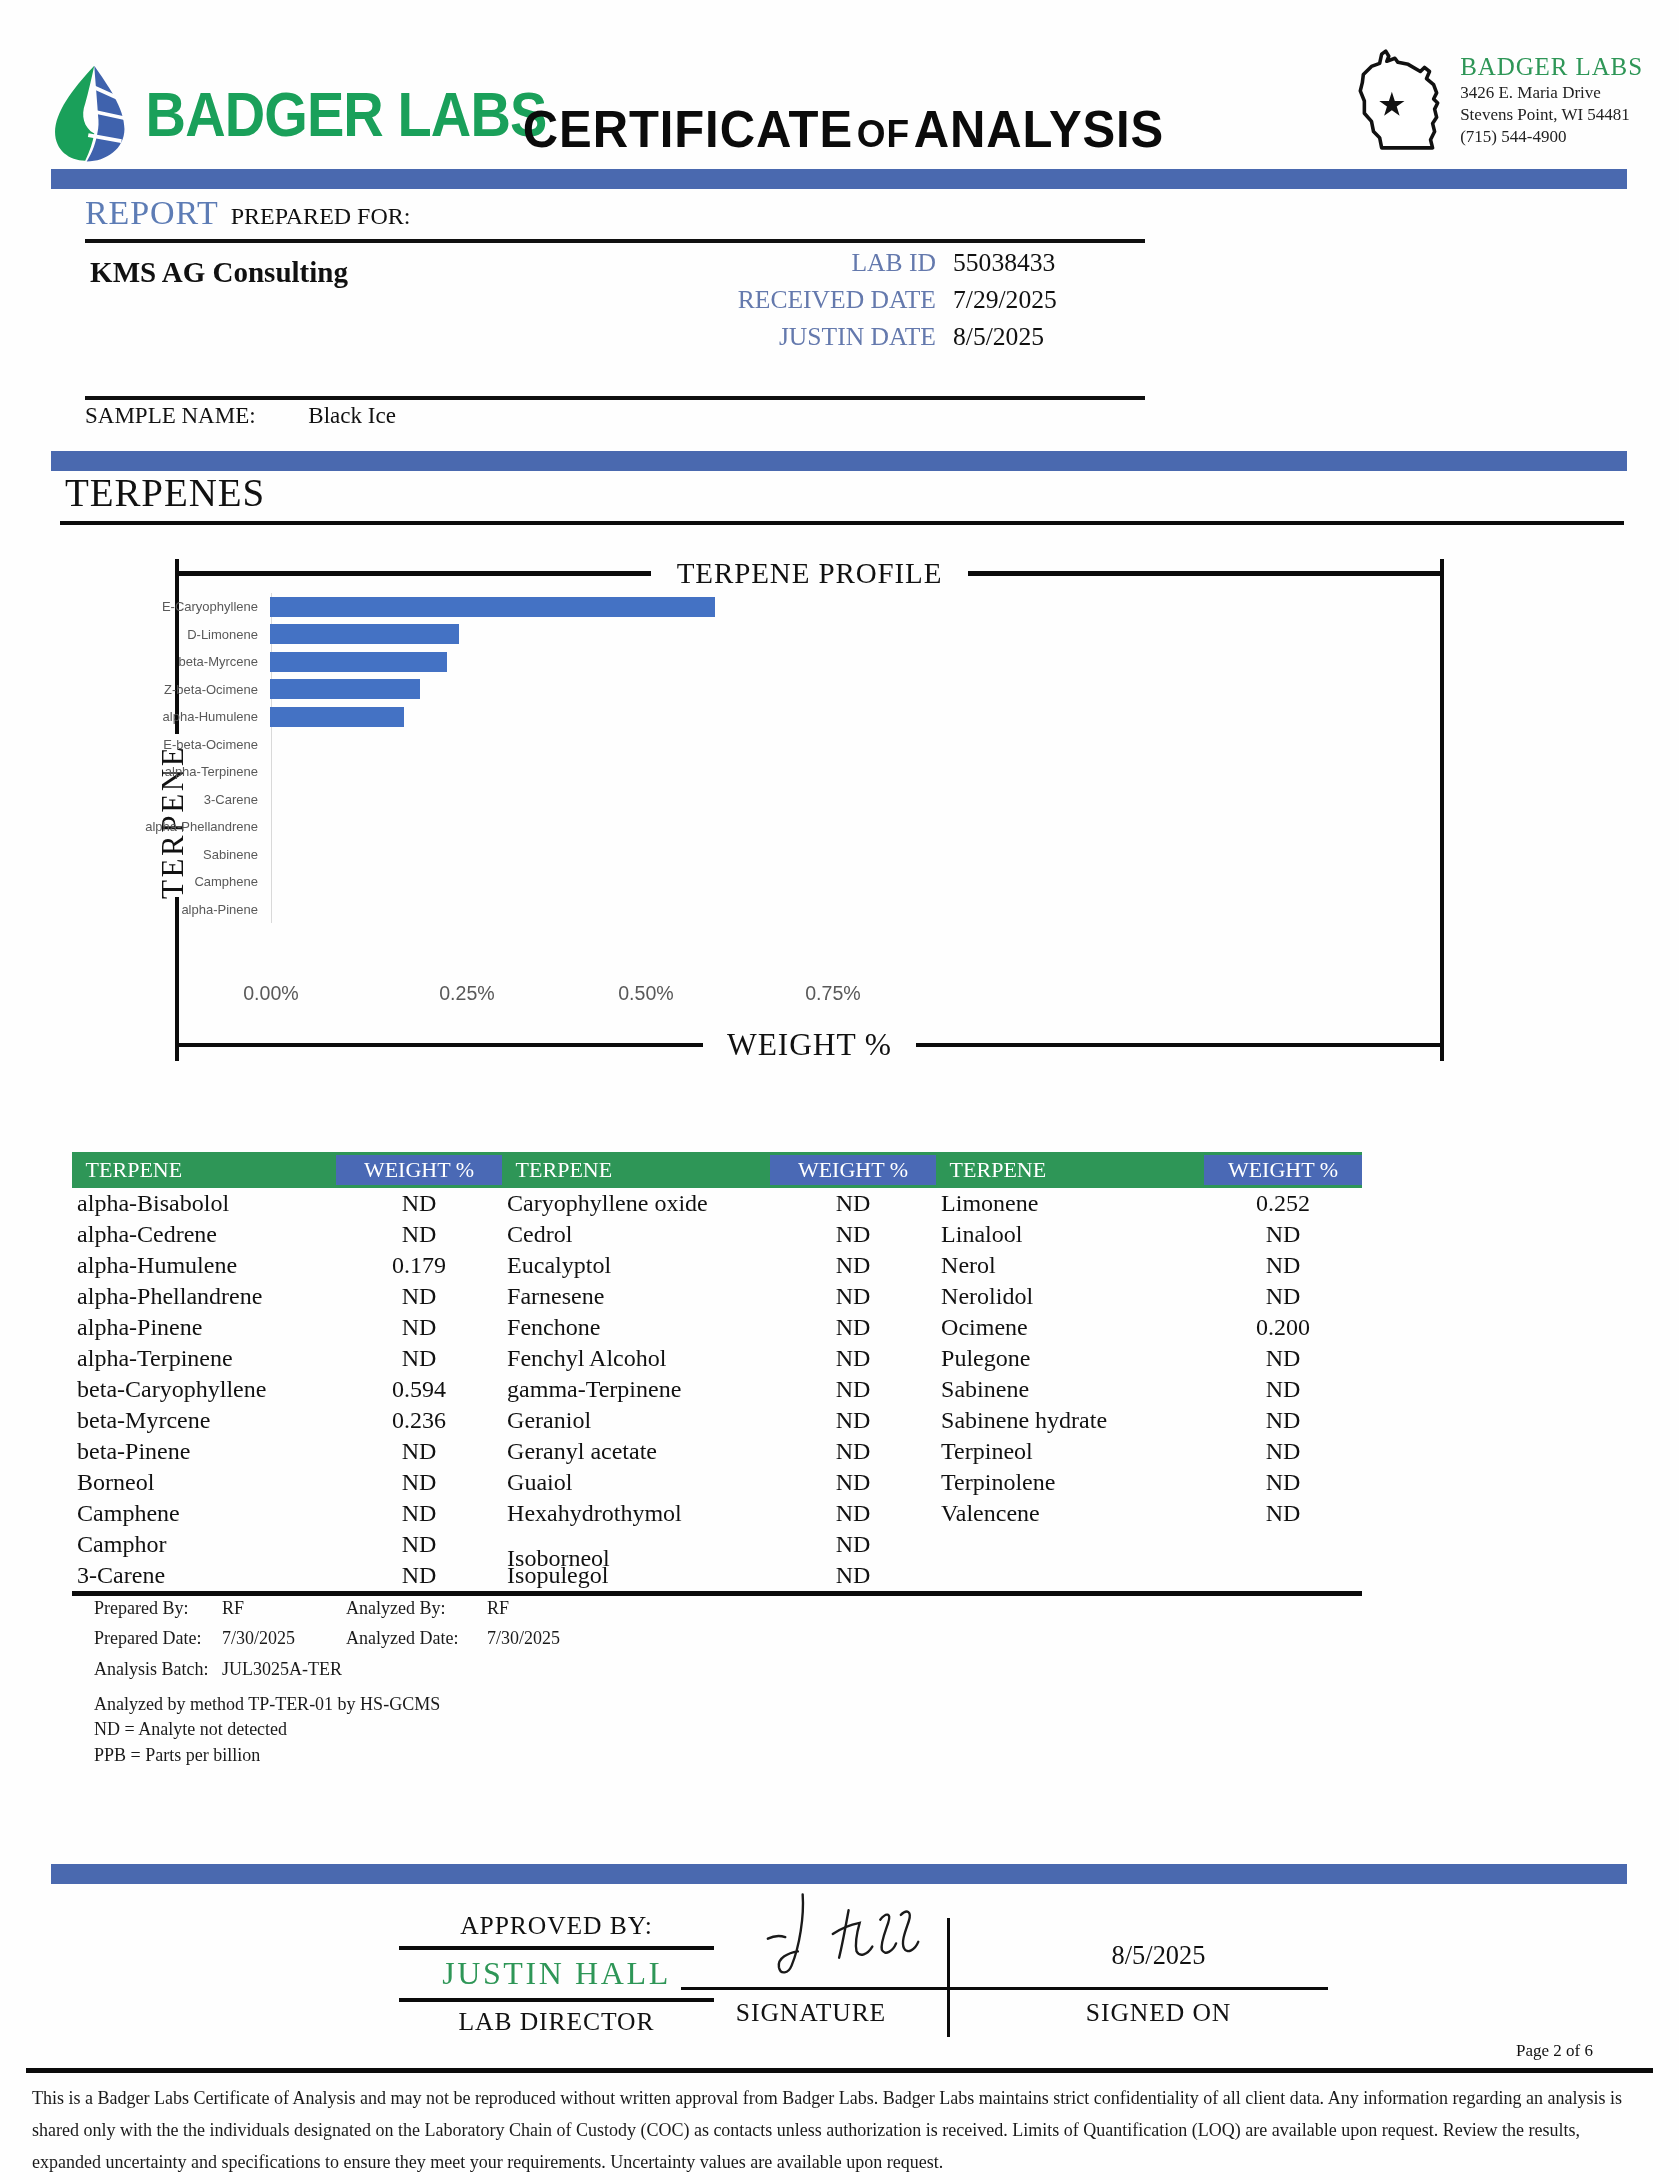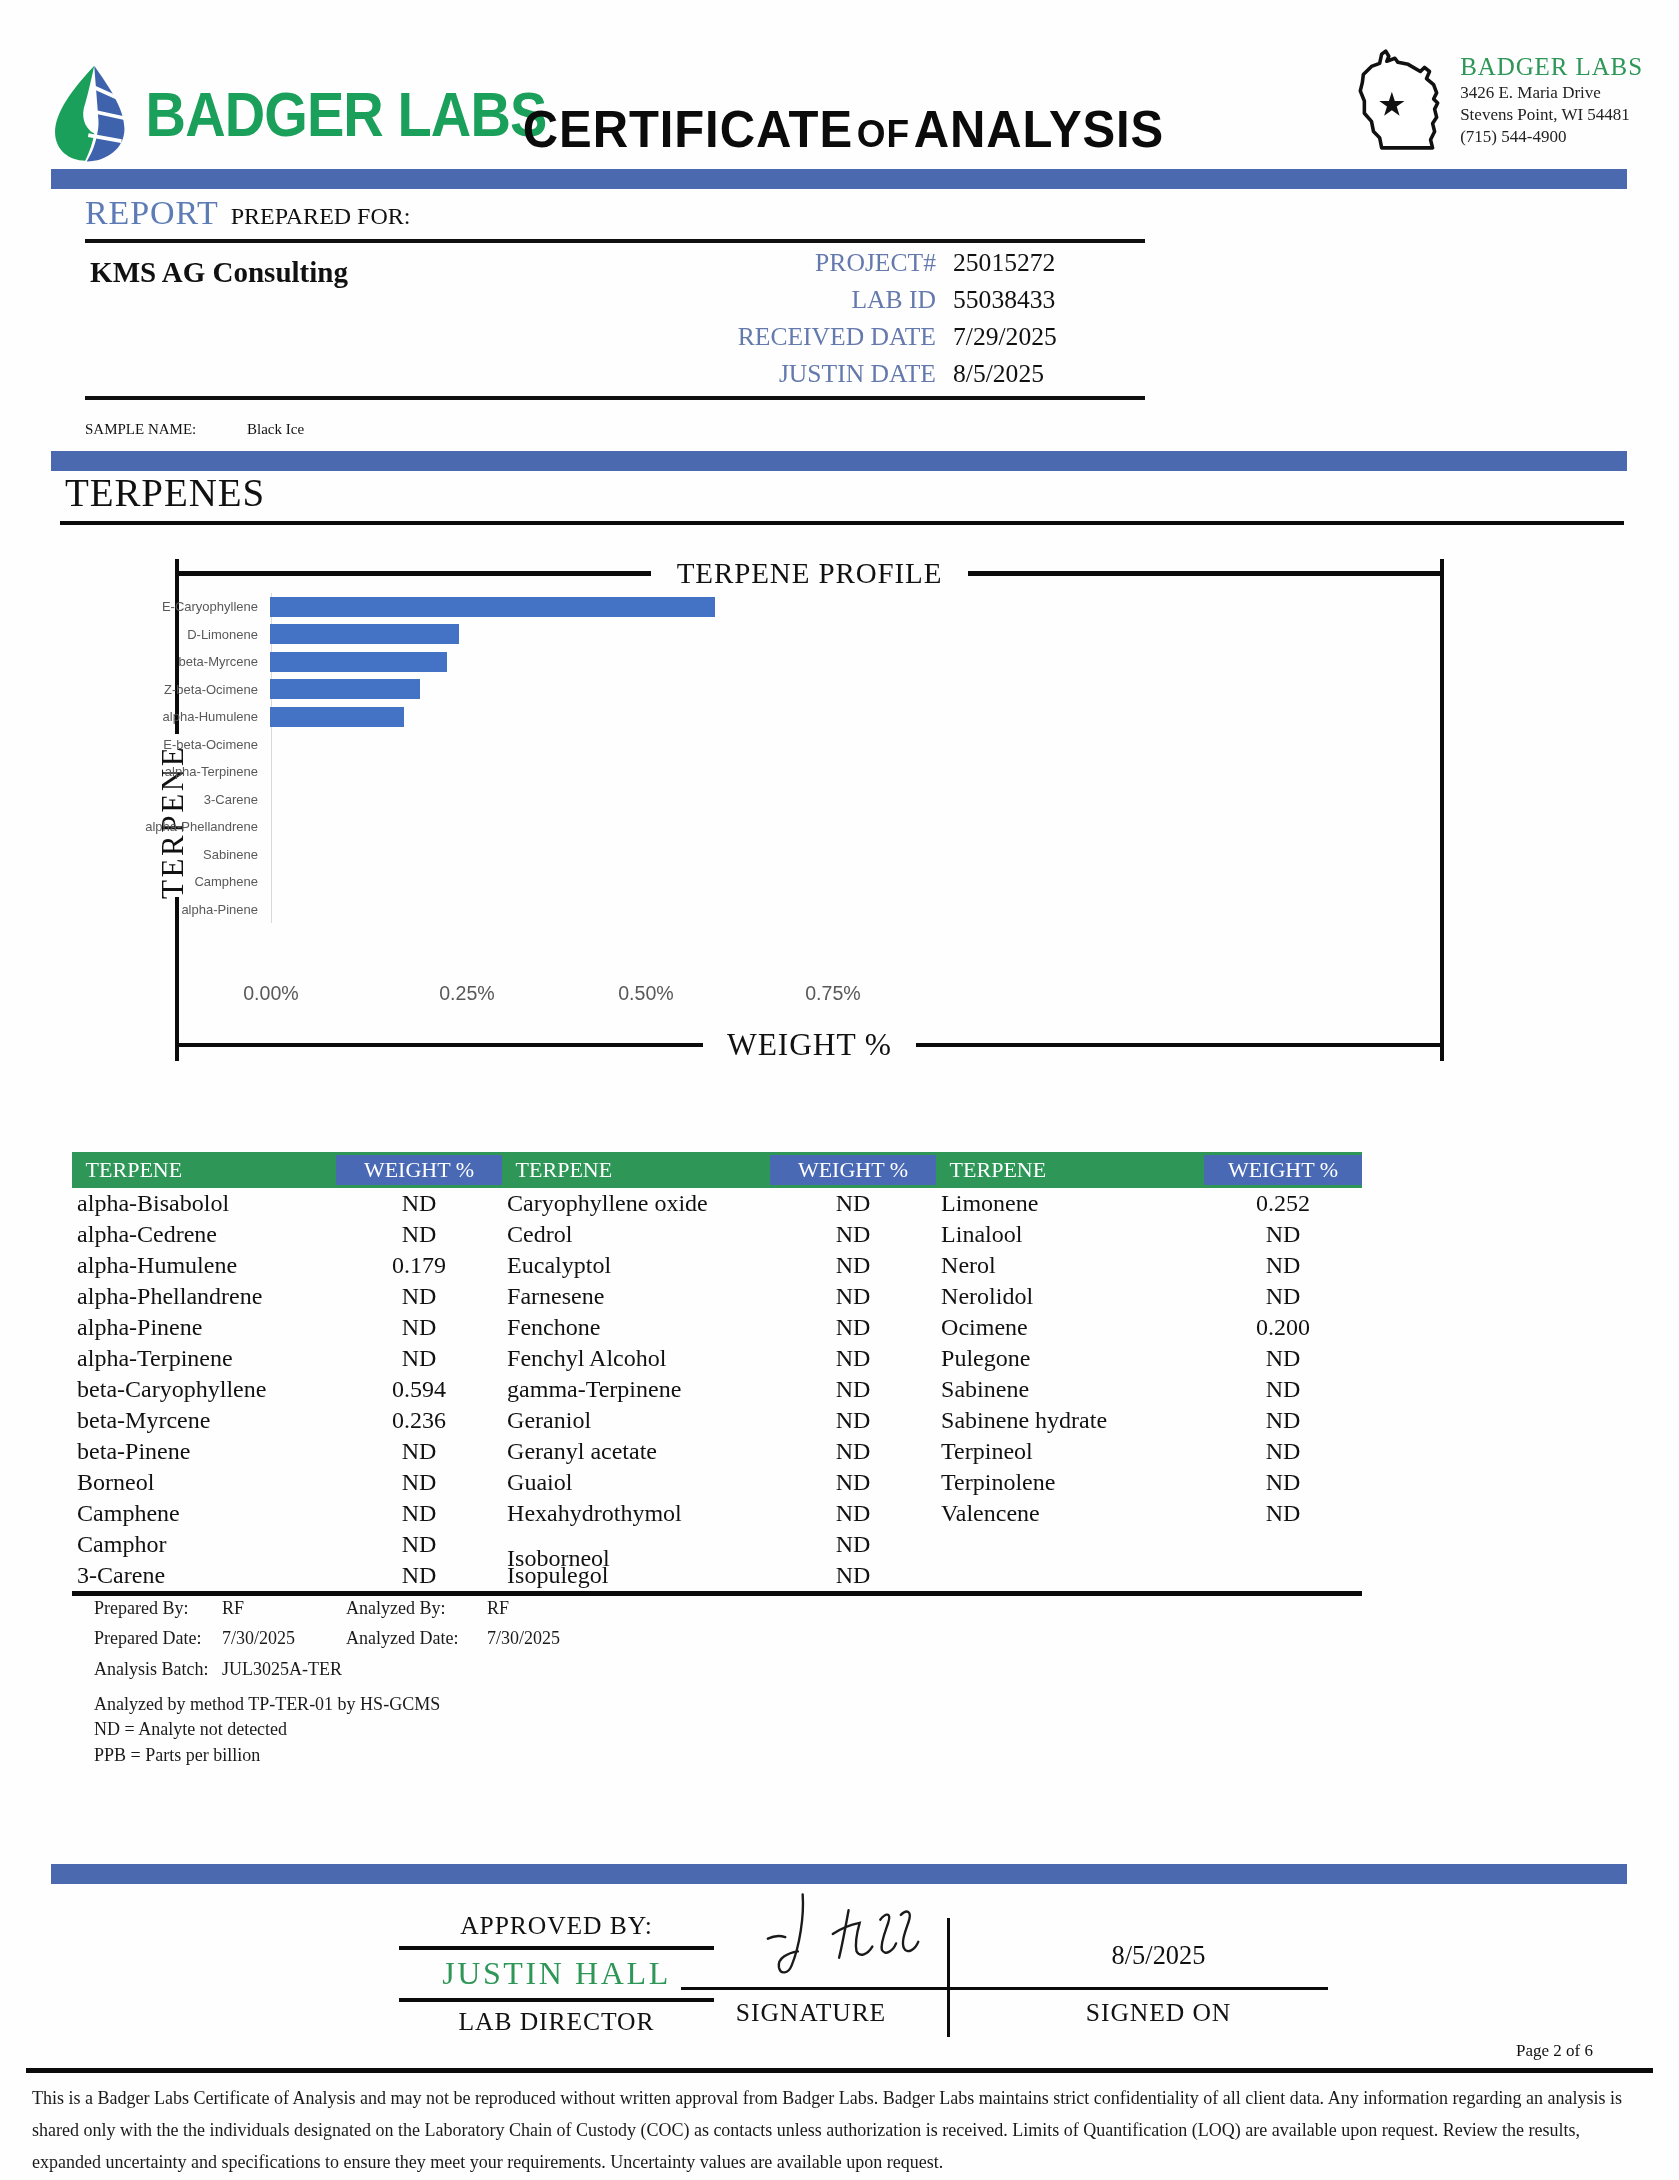--- a/index.html
+++ b/index.html
@@ -28,21 +28,21 @@
   .rep-head{padding-bottom:6.8px;border-bottom:4.3px solid #101010;}
   .rep-head .main{font-size:34px;color:#5d7cb5;letter-spacing:0.9px;}
   .rep-head .rest{font-size:24px;color:#111;margin-left:8.5px;}
   .rep-body{position:relative;height:153px;}
   .client{position:absolute;left:5.1px;top:13.6px;font-size:29px;font-weight:bold;}
   .fields{position:absolute;right:0;top:5.1px;}
   .field-row{display:flex;align-items:baseline;height:37px;}
   .field-label{width:290px;text-align:right;font-size:25.6px;color:#6479ad;}
   .field-value{width:192px;margin-left:17px;font-size:25.6px;color:#111;}
   .rep-line2{border-top:4.3px solid #101010;}
-  .sample-row{margin-top:21px;font-size:15px;}
+  .sample-row{margin-top:3px;font-size:23px;}
   .sample-row .val{margin-left:47px;}
 
   
   .terp-title{position:absolute;left:65px;top:470px;font-size:39px;letter-spacing:0.9px;}
   .terp-underline{position:absolute;left:60px;right:56px;top:521px;height:4.3px;background:#0b0b0b;}
 
   
   .chart{position:absolute;left:175px;top:552px;width:1269px;height:511px;}
   .ct-top{position:absolute;left:0;right:0;top:5.1px;display:flex;align-items:center;}
   .ct-top .seg{flex:1;height:4.3px;background:#0b0b0b;}
@@ -135,24 +135,20 @@
 
   <div class="report">
     <div class="rep-head">
       <span class="main">REPORT</span>
       <span class="rest">PREPARED FOR:</span>
     </div>
     <div class="rep-body">
       <div class="client">KMS AG Consulting</div>
       <div class="fields" id="report-fields">
           <div class="field-row">
-            <div class="field-label">PROJECT#</div>
-            <div class="field-value">25015272</div>
-          </div>
-          <div class="field-row">
             <div class="field-label">LAB ID</div>
             <div class="field-value">55038433</div>
           </div>
           <div class="field-row">
             <div class="field-label">RECEIVED DATE</div>
             <div class="field-value">7/29/2025</div>
           </div>
           <div class="field-row">
             <div class="field-label">JUSTIN DATE</div>
             <div class="field-value">8/5/2025</div>

